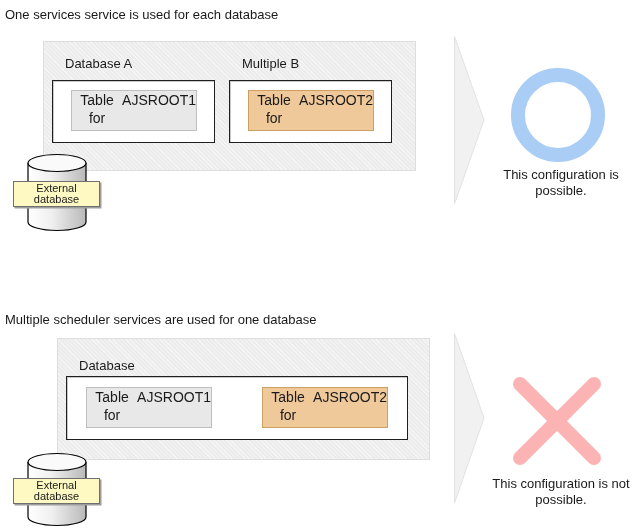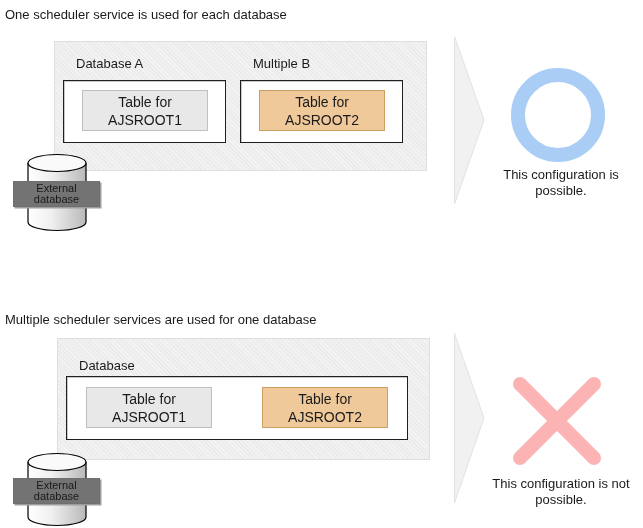--- a/index.html
+++ b/index.html
@@ -6,43 +6,43 @@
   .canvas {
     position:relative; width:643px; height:528px; background:#ffffff;
     font-family:"Liberation Sans", sans-serif; color:#1a1a1a; overflow:hidden;
   }
   .section-title { position:absolute; font-size:13px; white-space:nowrap; }
   .panel {
     position:absolute; width:371px; height:128px;
     background:var(--panel_bg,#ececec); border:1px solid var(--panel_border,#dedede);
     background-image:repeating-linear-gradient(45deg, rgba(255,255,255,.45) 0 1px, rgba(0,0,0,0) 1px 3px);
   }
-  .p1 { left:54px; top:41px; }
+  .p1 { left:43px; top:41px; }
   .p2 { left:57px; top:338px; height:120px; }
   .db-label { position:absolute; font-size:13px; white-space:nowrap; }
   .white-box { position:absolute; background:#fff; border:1px solid var(--white_box_border,#1f1f1f); box-shadow:inset 1px 1px 0 #c9c9c9; }
   .wb-a { left:8px; top:38px; width:161px; height:61px; }
   .wb-b { left:185px; top:38px; width:161px; height:61px; }
   .wb-one { left:8px; top:37px; width:340px; height:62px; }
   .table-box {
     position:absolute; width:124px; height:39px; text-align:center;
     font-size:14px; line-height:18px;
-    display:flex; flex-direction:column; justify-content:center;
+    display:flex; flex-direction:row; justify-content:center;
   }
   .table-gray  { background:var(--table1_bg,#e8e8e8); border:1px solid var(--table1_border,#bfbfbf); }
   .table-orange{ background:var(--table2_bg,#f0c99b); border:1px solid var(--table2_border,#cc9f63); }
   .tb-in-dbbox { left:18px; top:9px; }
   .tb-one-1 { left:19px; top:10px; }
   .tb-one-2 { left:195px; top:10px; }
   .cyl-svg { position:absolute; }
   .cyl1 { left:26px; top:153px; }
   .cyl2 { left:26px; top:452px; }
   .ext-label {
     position:absolute; left:13px; width:85px; height:24px;
-    background:#737373; border:1px solid #6f6f6f; box-shadow:1.5px 1.5px 0 #9d9d9d;
+    background:#fef9c3; border:1px solid #6f6f6f; box-shadow:1.5px 1.5px 0 #9d9d9d;
     font-size:11px; line-height:11.5px; text-align:center;
     display:flex; flex-direction:column; justify-content:center;
   }
   .ext1 { top:181px; }
   .ext2 { top:478px; }
   .arrow-svg { position:absolute; left:454px; }
   .ar1 { top:36px; }
   .ar2 { top:333px; }
   .arrow-svg polygon { fill:var(--arrow_fill,#f1f1f1); stroke:var(--arrow_stroke,#e2e2e2); stroke-width:1; }
   .ring-svg { position:absolute; left:511px; top:68px; }
@@ -56,21 +56,21 @@
   .t2 { left:5px; top:302px;margin-top:10px; }
   .lab-a { left:21px; top:14px; }
   .lab-b { left:198px; top:14px; }
   .lab-one { left:21px; top:19px; }
 </style>
 </head>
 <body>
 
 <div class="canvas">
 
-  <div class="section-title t1">One scheduler service is used for each database</div>
+  <div class="section-title t1">One services service is used for each database</div>
 
   <div class="panel p1">
     <div class="db-label lab-a">Database A</div>
     <div class="db-label lab-b">Multiple B</div>
 
     <div class="white-box wb-a">
       <div class="table-box table-gray tb-in-dbbox">
         <div>Table for</div>
         <div>AJSROOT1</div>
       </div>

